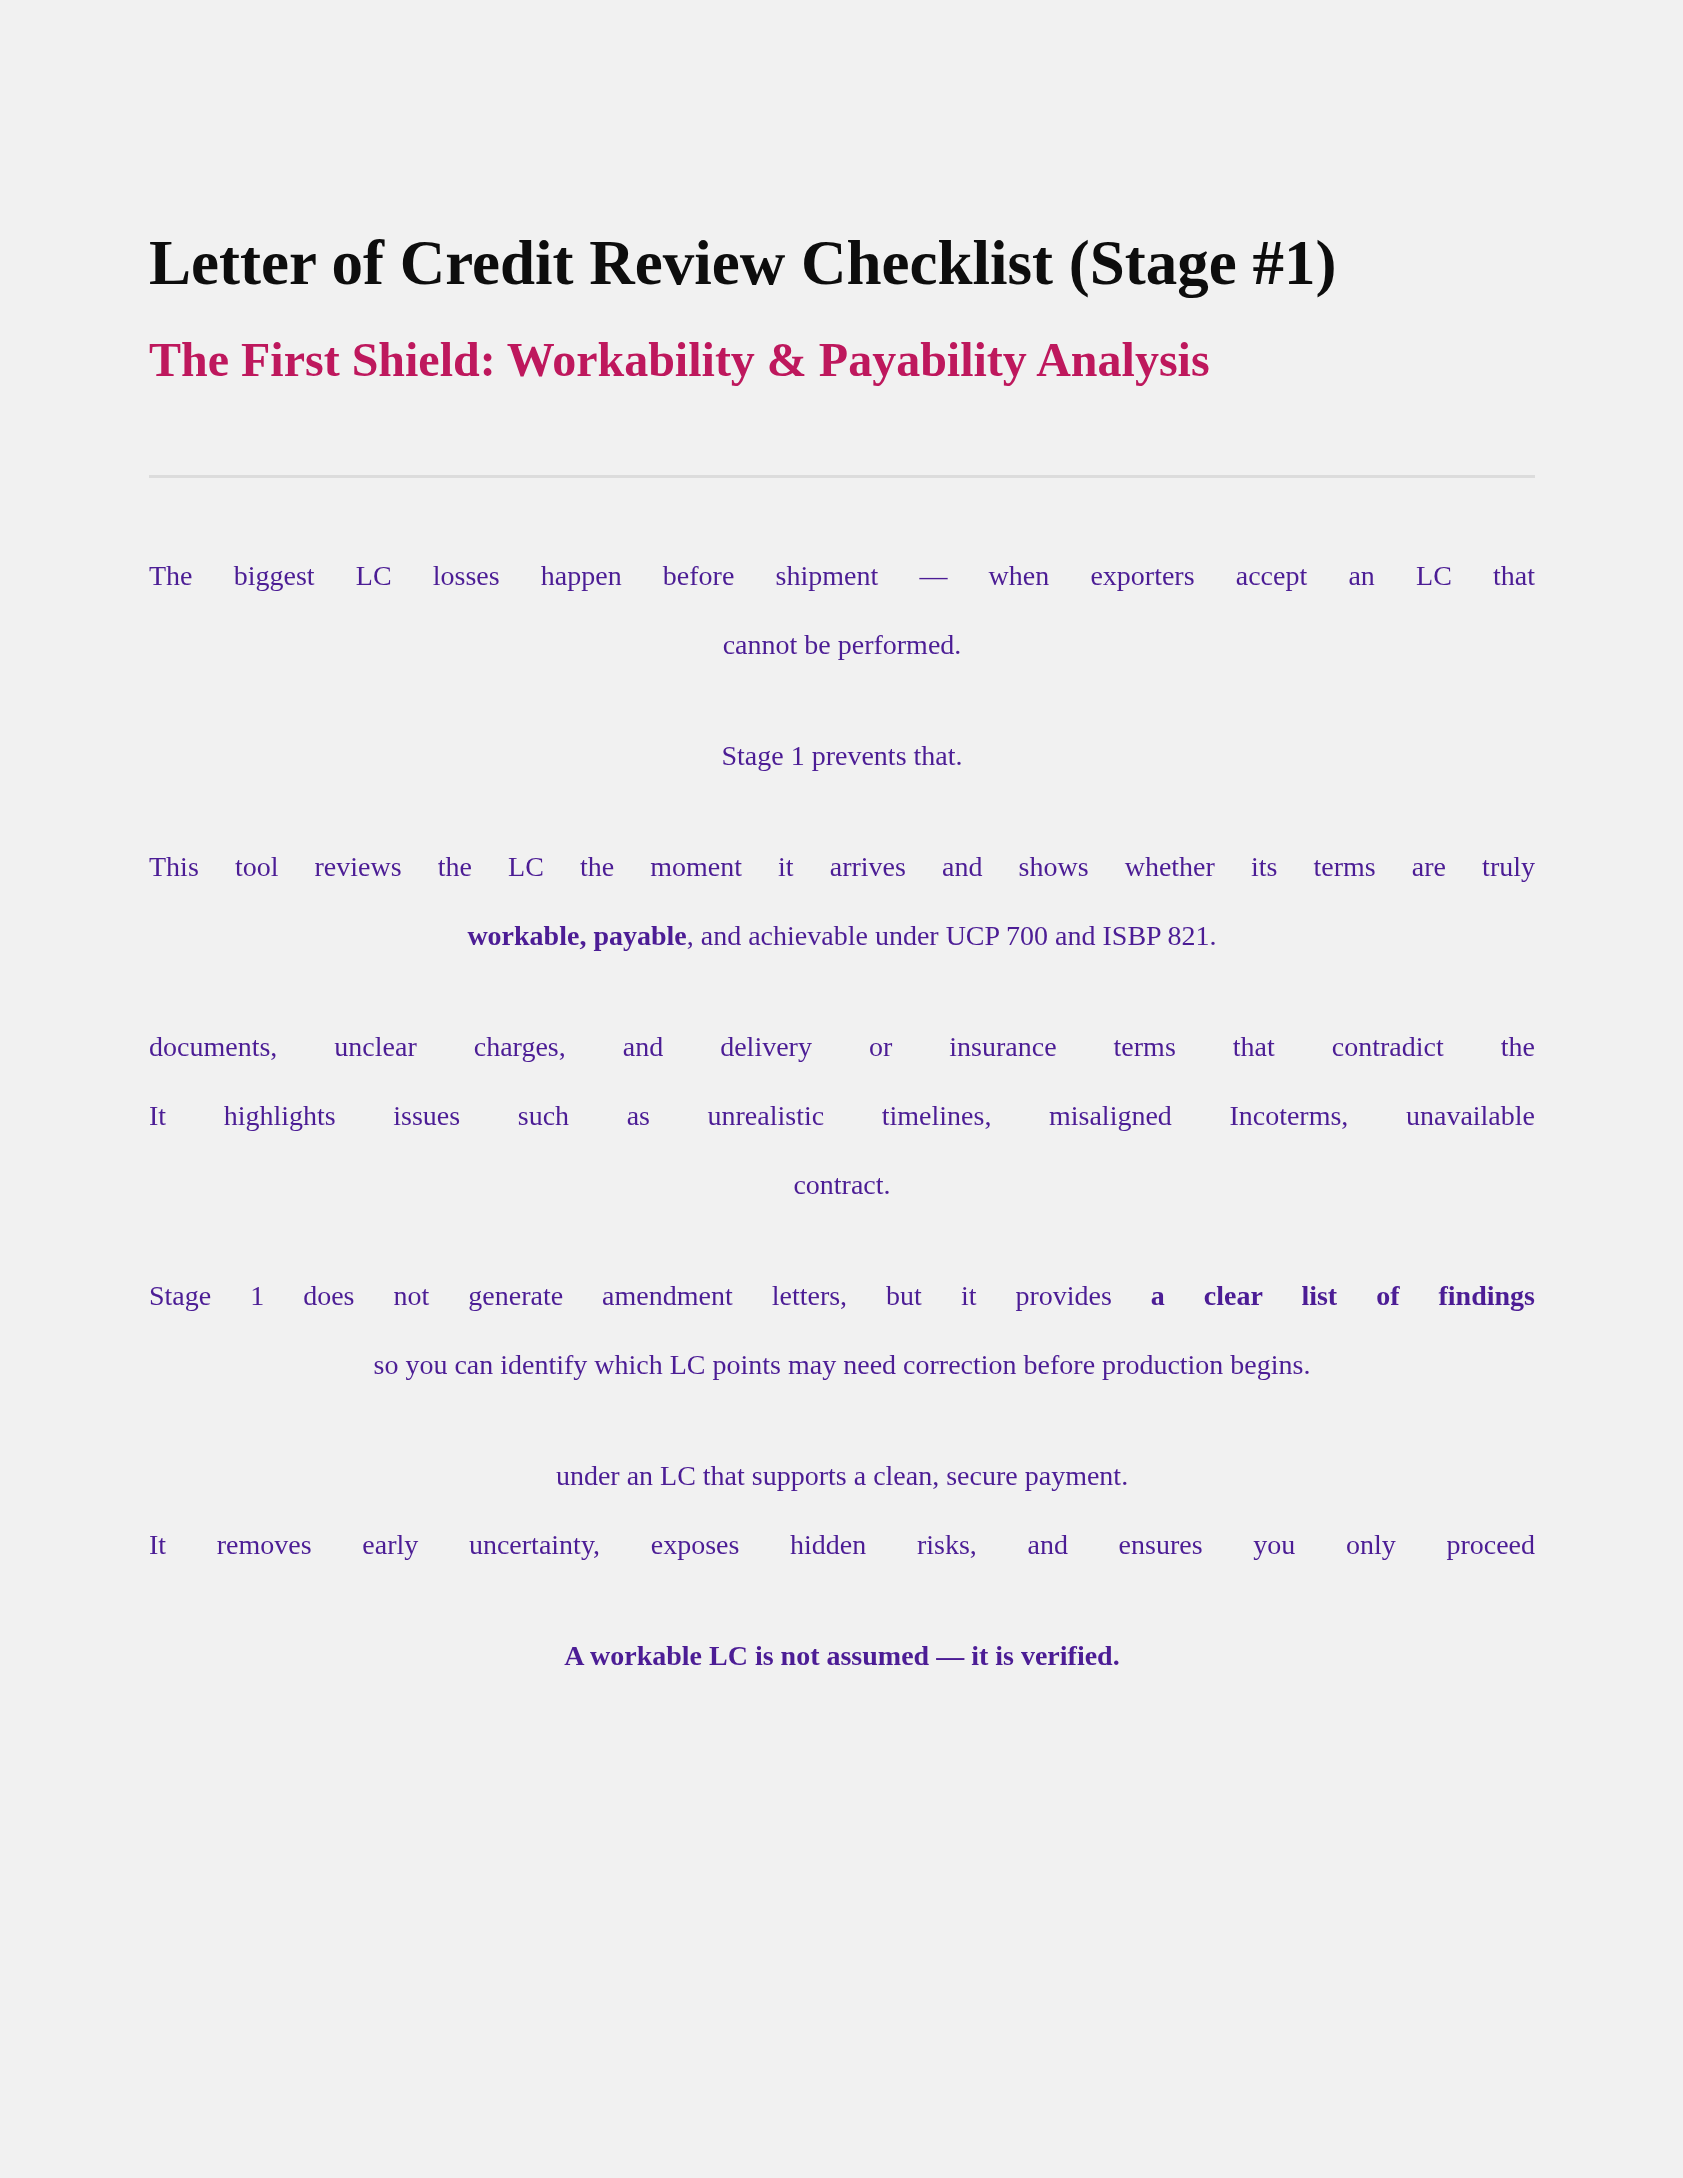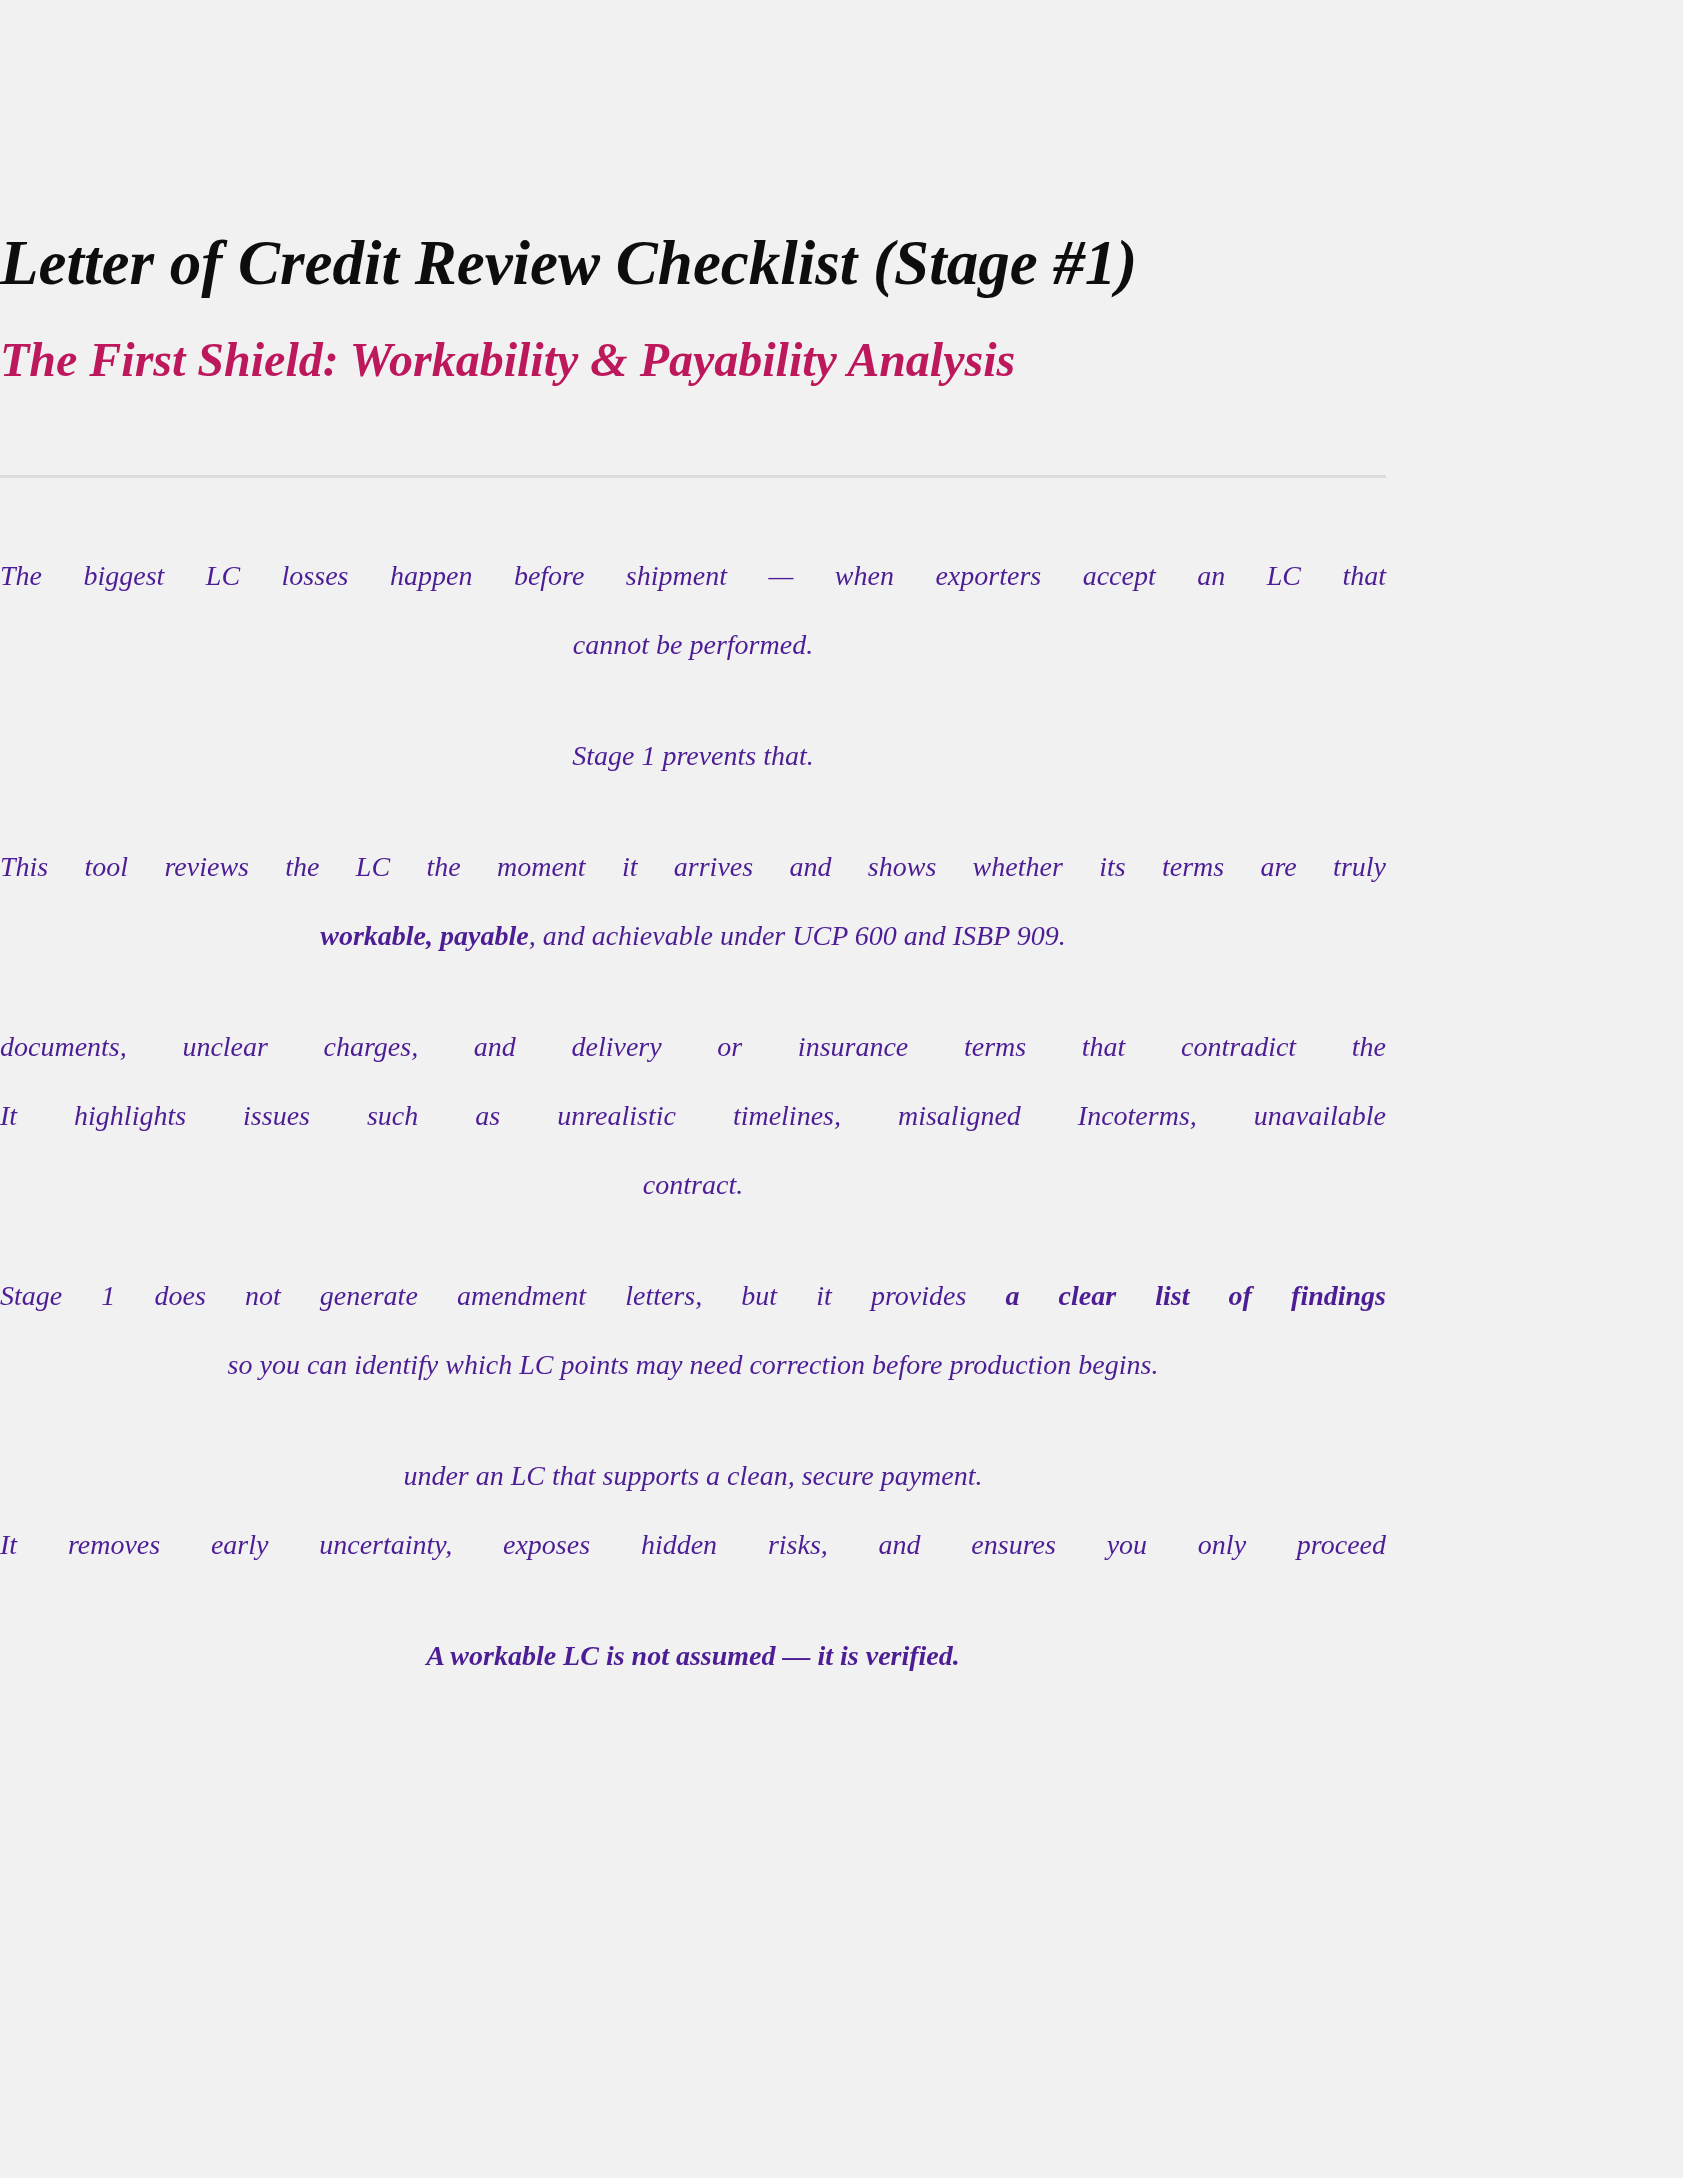--- a/index.html
+++ b/index.html
@@ -5,22 +5,22 @@
   html, body { margin: 0; padding: 0; }
   body {
     width: 1683px;
     height: 2178px;
     background: #f1f1f1;
     font-family: "Liberation Serif", "DejaVu Serif", serif;
     overflow: hidden;
   }
   .page {
     width: 1386px;
+    margin-left: 149px;
     padding-top: 232px;
-    font-style: italic;
   }
   h1.title {
     margin: 0;
     font-size: 63px;
     line-height: 63px;
     font-weight: bold;
     color: #0d0d0d;
   }
   h2.subtitle {
     margin: 41px 0 0 0;
@@ -56,21 +56,21 @@
   <div class="body-text" id="paragraphs">
       <p>
         <span class="line j"><span>The biggest LC losses happen before shipment — when exporters accept an LC that</span></span>
         <span class="line"><span>cannot be performed.</span></span>
       </p>
       <p>
         <span class="line"><span>Stage 1 prevents that.</span></span>
       </p>
       <p>
         <span class="line j"><span>This tool reviews the LC the moment it arrives and shows whether its terms are truly</span></span>
-        <span class="line"><strong>workable, payable</strong><span>, and achievable under UCP 600 and ISBP 909.</span></span>
+        <span class="line"><strong>workable, payable</strong><span>, and achievable under UCP 700 and ISBP 821.</span></span>
       </p>
       <p>
         <span class="line j"><span>documents, unclear charges, and delivery or insurance terms that contradict the</span></span>
         <span class="line j"><span>It highlights issues such as unrealistic timelines, misaligned Incoterms, unavailable</span></span>
         <span class="line"><span>contract.</span></span>
       </p>
       <p>
         <span class="line j"><span>Stage 1 does not generate amendment letters, but it provides </span><strong>a clear list of findings</strong></span>
         <span class="line"><span>so you can identify which LC points may need correction before production begins.</span></span>
       </p>

